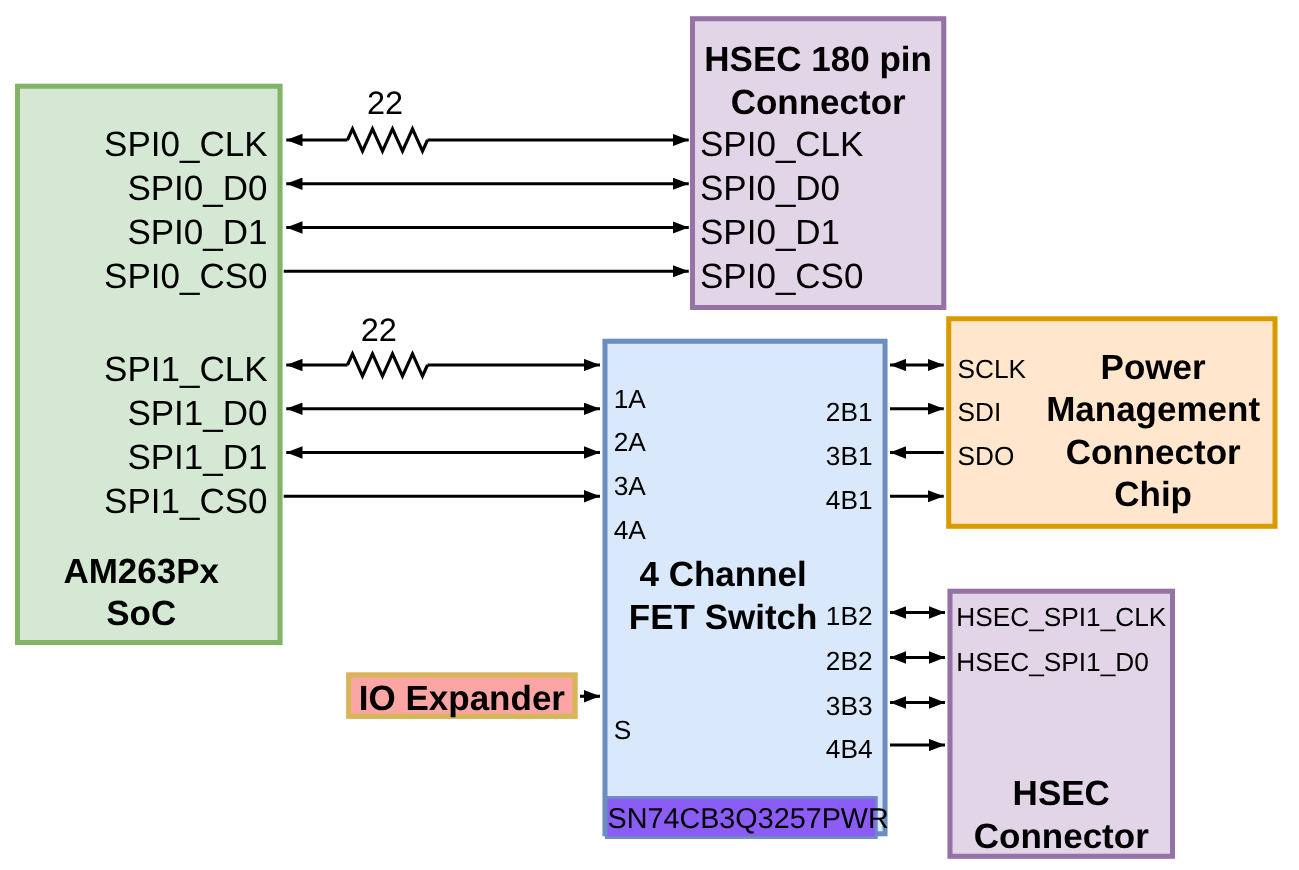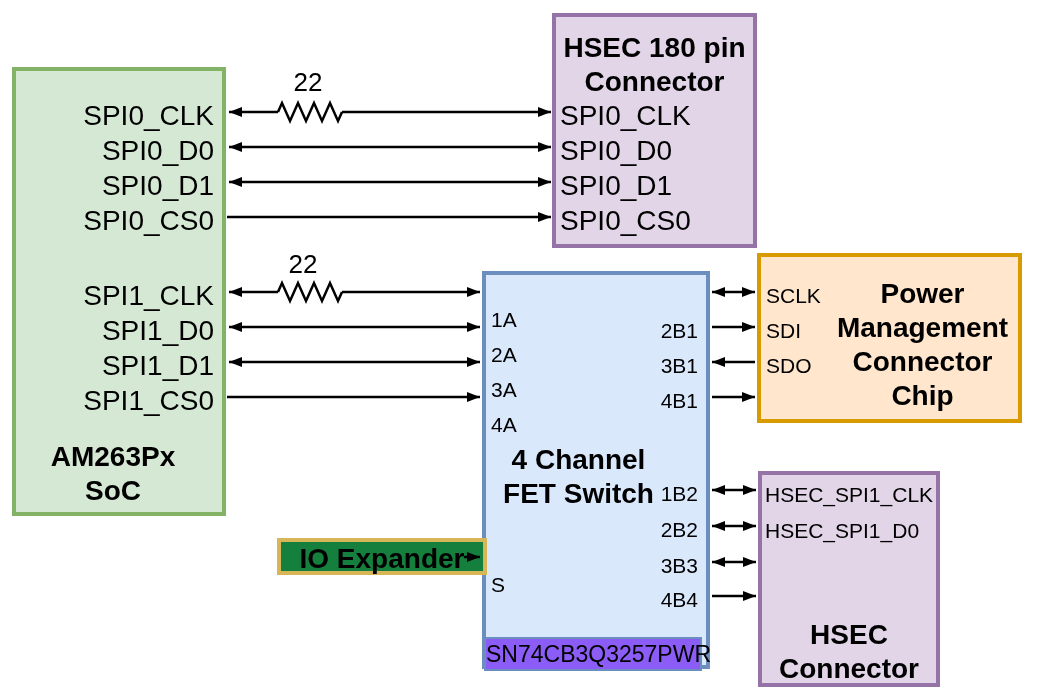--- a/index.html
+++ b/index.html
@@ -6,21 +6,21 @@
   #canvas {
     position:relative; width:1039px; height:696px; background:#ffffff;
     font-family:"Liberation Sans", sans-serif; color:#000000; overflow:hidden;
   }
   .block { position:absolute; box-sizing:border-box; border:4px solid #4d7c0f; }
   .blk-soc      { left:12px;  top:67px;  width:214px; height:449px; background:#d5e8d4; border-color:#82b366; }
   .blk-hsec180  { left:552px; top:13px;  width:205px; height:235px; background:#e1d5e7; border-color:#9673a6; }
   .blk-fet      { left:482px; top:271px; width:228px; height:398px; background:#dae8fc; border-color:#6c8ebf; }
   .blk-pmic     { left:757px; top:253px; width:265px; height:170px; background:#ffe6cc; border-color:#d79b00; }
   .blk-hsecconn { left:758px; top:471px; width:182px; height:216px; background:#e1d5e7; border-color:#9673a6; }
-  .blk-ioexp    { left:277px; top:538px; width:210px; height:37px; background:#15803d; border-color:#d6b656;
+  .blk-ioexp    { left:277px; top:538px; width:185px; height:37px; background:#fca5a5; border-color:#d6b656;
                   font-weight:bold; font-size:28px; line-height:33px; text-align:center; white-space:nowrap; }
 
   .lbl   { position:absolute; font-size:28px; line-height:34px; height:34px; white-space:nowrap; }
   .pin   { position:absolute; font-size:21px; line-height:26px; height:26px; white-space:nowrap; }
   .title { position:absolute; font-weight:bold; font-size:28px; line-height:34px; text-align:center; white-space:nowrap; }
 
   .al-r { left:0; right:0; text-align:right; padding-right:8px; }
   .al-l { left:0; right:0; text-align:left; }
   .pad4 { padding-left:4px; } .pad5 { padding-left:5px; } .pad6 { padding-left:5px;margin-top:24px; } .pad3 { padding-left:3px; }
 

